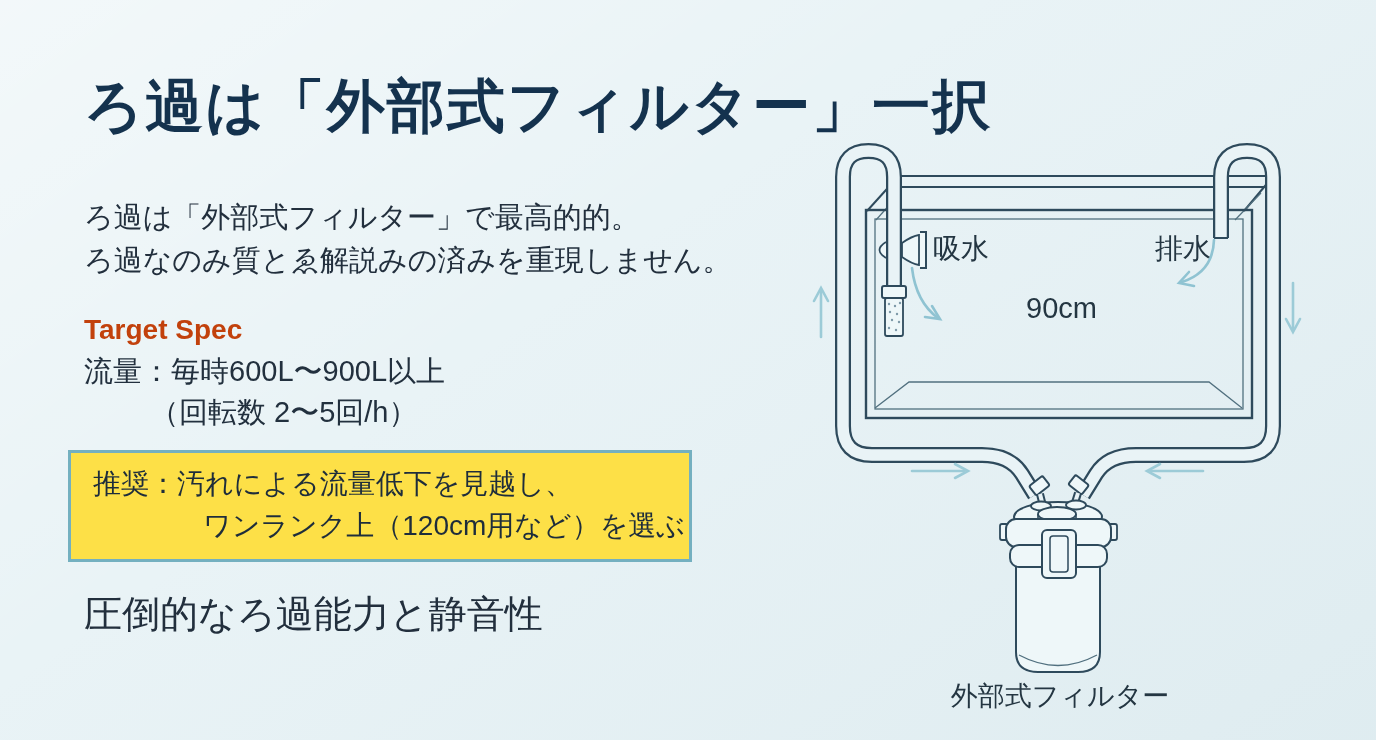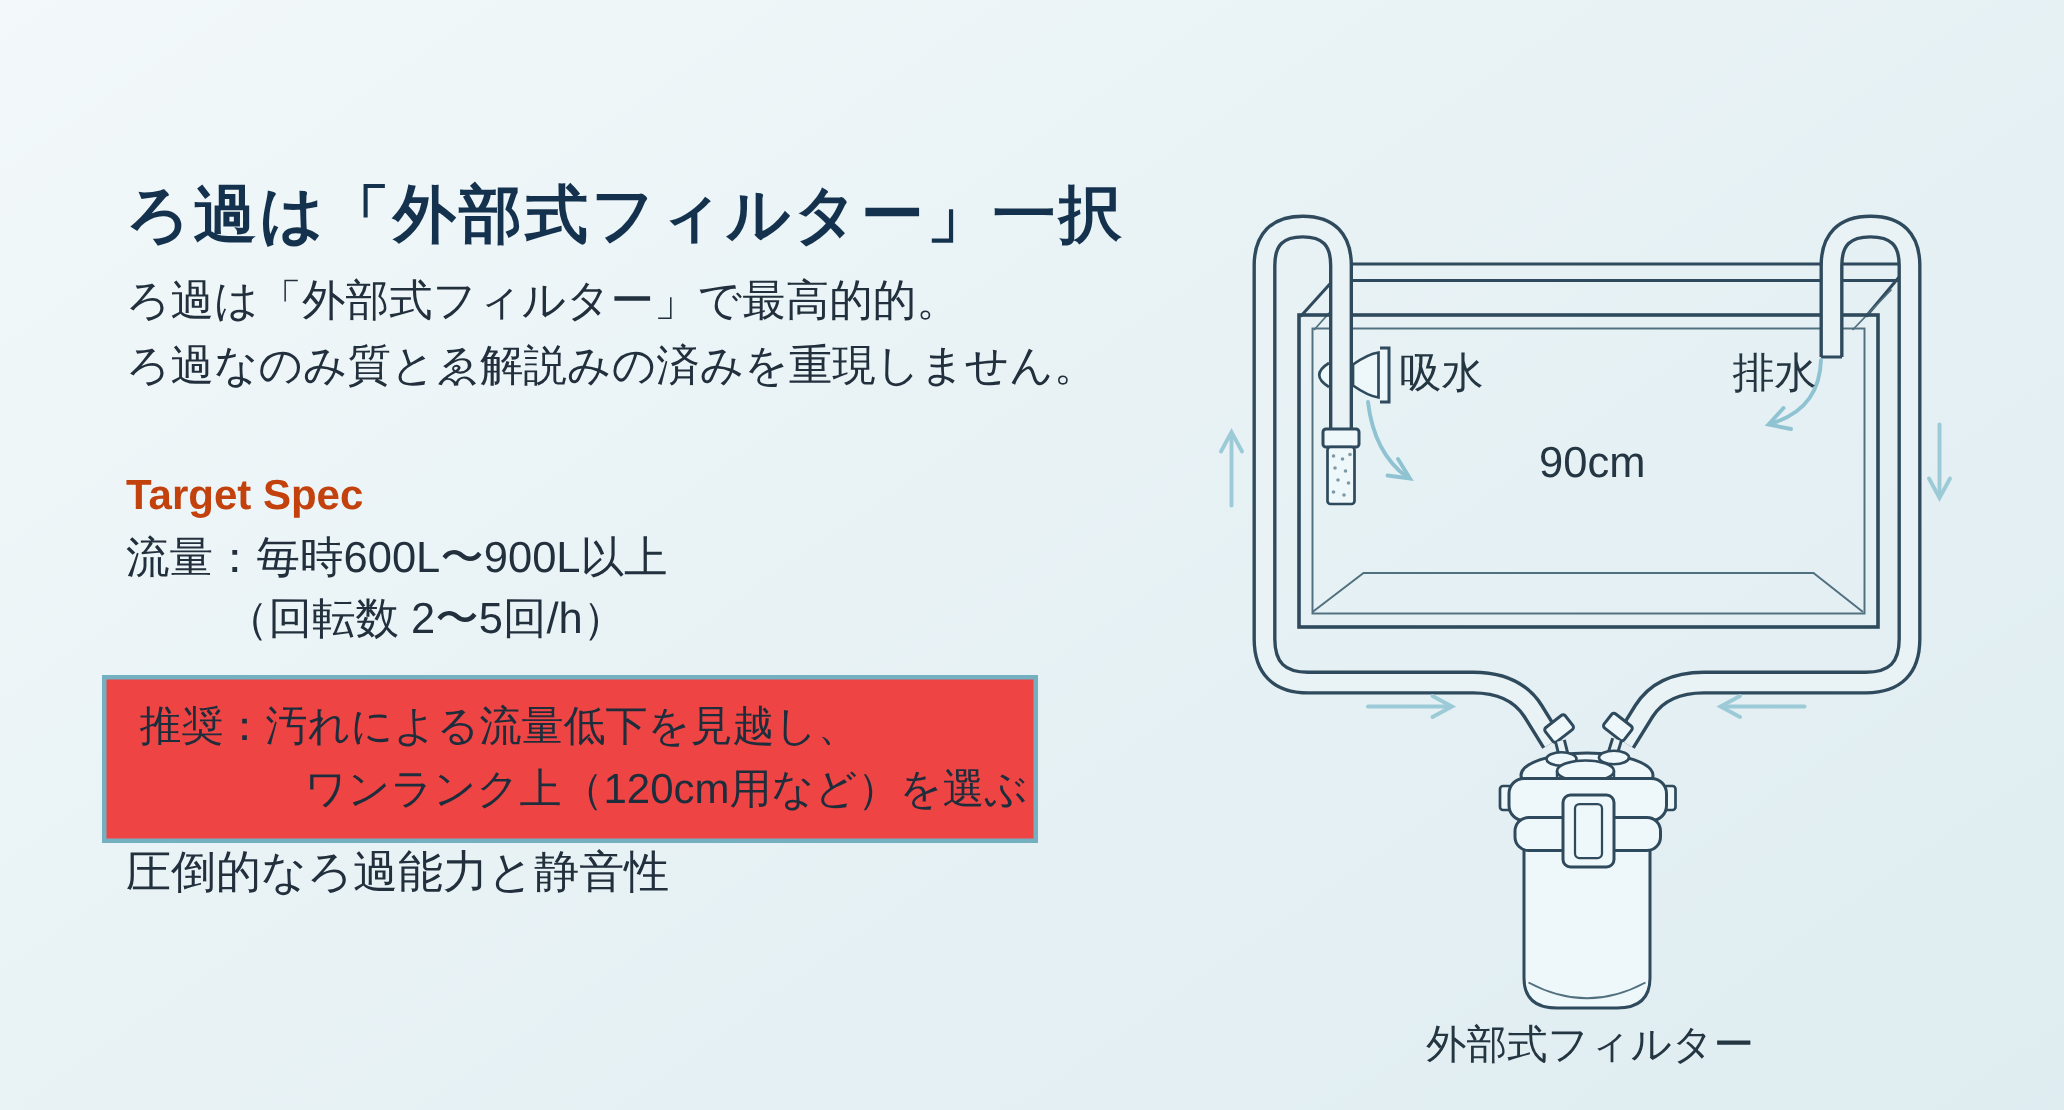--- a/index.html
+++ b/index.html
@@ -9,50 +9,49 @@
     font-family:"Liberation Sans","DejaVu Sans",sans-serif;
     color:#22303e;
   }
   .bg-vignette{
     position:absolute;inset:0;
     background:linear-gradient(145deg,rgba(255,255,255,.45) 0%,rgba(255,255,255,0) 40%,rgba(176,205,214,.18) 100%);
     pointer-events:none;
   }
   .title{
     position:absolute;left:84px;top:68px;
-    font-size:42px;font-weight:700;letter-spacing:2px;color:#14324e;
+    font-size:58px;font-weight:700;letter-spacing:2px;color:#14324e;
     white-space:nowrap;
-    margin-top:47px;
   }
   .intro{
-    position:absolute;left:84px;top:180px;
+    position:absolute;left:84px;top:196px;
     font-size:29px;line-height:43px;white-space:nowrap;color:#222f3d;
   }
   .spec-heading{
     position:absolute;left:84px;top:314px;
     font-size:28px;font-weight:700;color:#c2410c;white-space:nowrap;
   }
   .spec-flow{
     position:absolute;left:84px;top:352px;
     font-size:29px;white-space:nowrap;text-align:center;
   }
   .spec-turnover{
     position:absolute;left:150px;top:393px;
     font-size:29px;white-space:nowrap;
   }
   .callout{
     position:absolute;left:68px;top:450px;width:596px;
     padding:10px 0 12px 22px;
-    background:#ef4444;border:3px solid #74b0c0;
+    background:#fde047;border:3px solid #74b0c0;
     font-size:28px;line-height:42px;white-space:nowrap;color:#1e2d3b;
   }
   .callout .l2{padding-left:110px;}
   .benefits{
-    position:absolute;left:84px;top:560px;
-    font-size:30px;line-height:44px;white-space:nowrap;color:#222f3d;
+    position:absolute;left:84px;top:592px;
+    font-size:38px;line-height:44px;white-space:nowrap;color:#222f3d;
   }
   svg text{
     font-family:"Liberation Sans","DejaVu Sans",sans-serif;
     fill:#243642;
   }
 </style>
 </head>
 <body>
 
 <div class="bg-vignette"></div>

